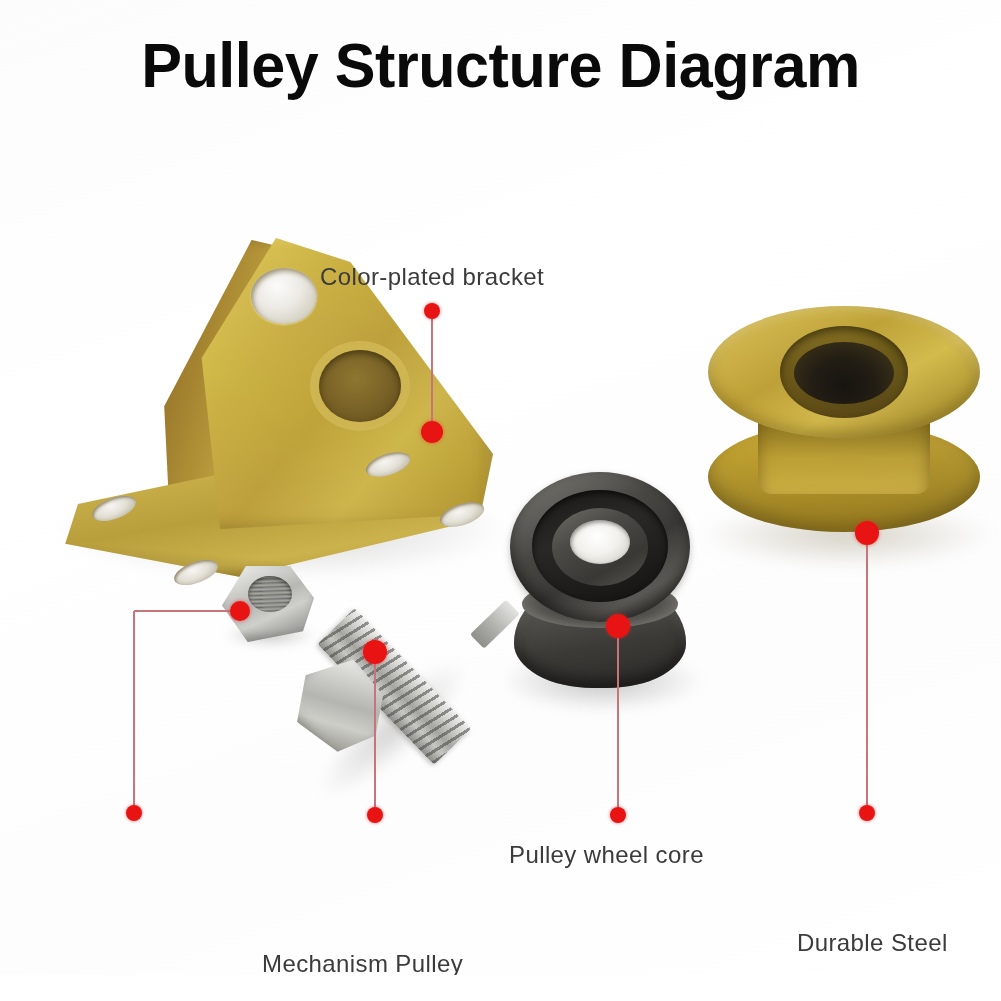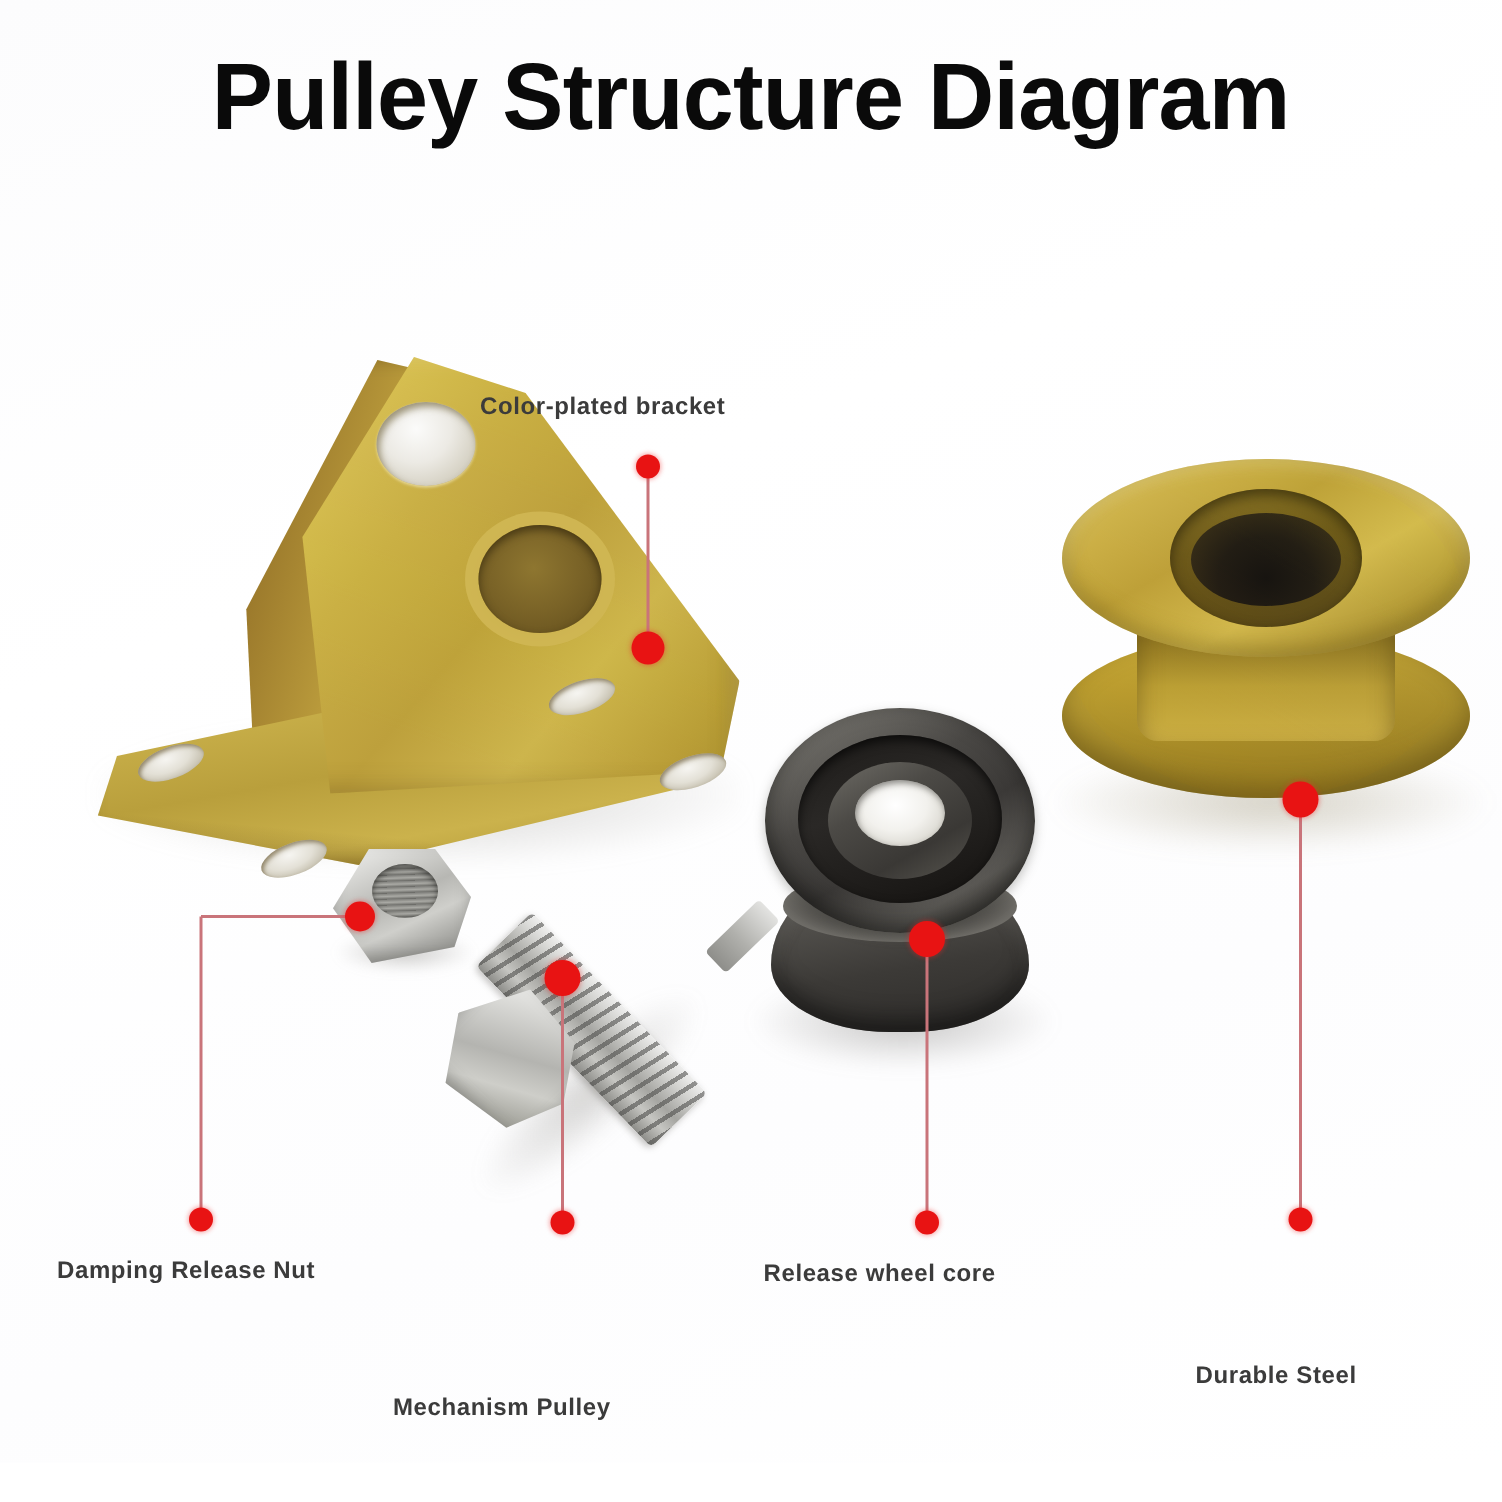--- a/index.html
+++ b/index.html
@@ -27,22 +27,22 @@
     letter-spacing:-0.5px;
     color:#0a0a0a;
     line-height:1;
     transform:scaleX(0.97);
   }
 
   
   .label{
     position:absolute;
     font-family:"Liberation Sans", sans-serif;
-    font-size:16px;
-    font-weight:700;
+    font-size:24px;
+    font-weight:400;
     color:#3b3b3b;
     letter-spacing:0.4px;
     line-height:1.28;
     white-space:pre;
   }
   .label.center{text-align:center;}
 
   
   .leader{position:absolute;background:#c9747a;}
   .leader.v{width:2px;}
@@ -301,34 +301,33 @@
 
   <div class="leader v" id="lead0" style="left: 431px; top: 311px; height: 121px; background: rgb(201, 116, 122);"></div>
   <div class="dot" id="dot0a" style="left: 424px; top: 303px; width: 16px; height: 16px; background: rgb(232, 19, 19);"></div>
   <div class="dot" id="dot0b" style="left: 421px; top: 421px; width: 22px; height: 22px; background: rgb(232, 19, 19);"></div>
   <div class="label" id="lbl0" style="left: 320px; top: 262px; color: rgb(59, 59, 59);">Color-plated bracket</div>
 
   <div class="leader h" id="lead1h" style="top: 610px; left: 134px; width: 106px; background: rgb(201, 116, 122);"></div>
   <div class="leader v" id="lead1v" style="left: 133px; top: 611px; height: 202px; background: rgb(201, 116, 122);"></div>
   <div class="dot" id="dot1a" style="left: 230px; top: 601px; width: 20px; height: 20px; background: rgb(232, 19, 19);"></div>
   <div class="dot" id="dot1b" style="left: 126px; top: 805px; width: 16px; height: 16px; background: rgb(232, 19, 19);"></div>
-  <div class="label" id="lbl1" style="left: 38px; top: 838px; color: rgb(59, 59, 59);">Damping Release Nut</div>
 
   <div class="leader v" id="lead2" style="left: 374px; top: 652px; height: 163px; background: rgb(201, 116, 122);"></div>
   <div class="dot" id="dot2a" style="left: 363px; top: 640px; width: 24px; height: 24px; background: rgb(232, 19, 19);"></div>
   <div class="dot" id="dot2b" style="left: 367px; top: 807px; width: 16px; height: 16px; background: rgb(232, 19, 19);"></div>
   <div class="label center" id="lbl2" style="left: 262px; top: 888px; color: rgb(59, 59, 59);">
     <div>Mechanism Pulley</div>
     
   </div>
 
   <div class="leader v" id="lead3" style="left: 617px; top: 626px; height: 189px; background: rgb(201, 116, 122);"></div>
   <div class="dot" id="dot3a" style="left: 606px; top: 614px; width: 24px; height: 24px; background: rgb(232, 19, 19);"></div>
   <div class="dot" id="dot3b" style="left: 610px; top: 807px; width: 16px; height: 16px; background: rgb(232, 19, 19);"></div>
-  <div class="label" id="lbl3" style="left: 509px; top: 840px; color: rgb(59, 59, 59);">Release wheel core</div>
+  <div class="label" id="lbl3" style="left: 509px; top: 840px; color: rgb(59, 59, 59);">Pulley wheel core</div>
 
   <div class="leader v" id="lead4" style="left: 866px; top: 533px; height: 280px; background: rgb(201, 116, 122);"></div>
   <div class="dot" id="dot4a" style="left: 855px; top: 521px; width: 24px; height: 24px; background: rgb(232, 19, 19);"></div>
   <div class="dot" id="dot4b" style="left: 859px; top: 805px; width: 16px; height: 16px; background: rgb(232, 19, 19);"></div>
   <div class="label center" id="lbl4" style="left: 797px; top: 867px; color: rgb(59, 59, 59);">
     <div>Durable Steel</div>
     
   </div>
 
 </div>

